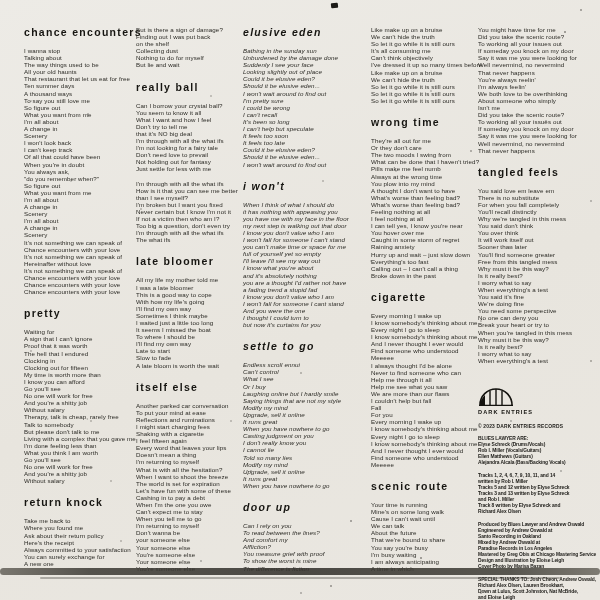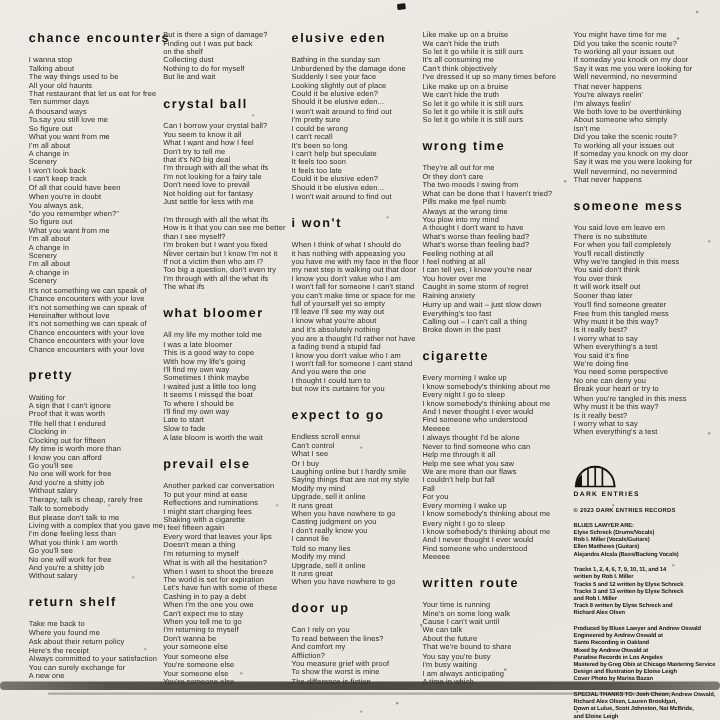--- a/index.html
+++ b/index.html
@@ -3,21 +3,21 @@
 <meta charset="utf-8">
 <style>
   html,body{margin:0;padding:0;background:#cfccc5;}
   .sheet{
     position:relative;width:600px;height:600px;overflow:hidden;
     background:linear-gradient(160deg,#edebe6 0%,#e8e5de 55%,#eae7e1 100%);
     font-family:"Liberation Sans","DejaVu Sans",sans-serif;
     color:#25241f;
   }
   .column{position:absolute;top:0;width:106px;padding-top:26px;}
-  .col-0{left:24px;} .col-1{left:136px;} .col-2{left:243px;} .col-3{left:352px;} .col-4{left:478px;}
+  .col-0{left:24px;} .col-1{left:136px;} .col-2{left:243px;font-style:italic;} .col-3{left:371px;} .col-4{left:478px;}
   .song-title{
     font-weight:bold;font-size:10.5px;line-height:13px;letter-spacing:1.3px;
     color:#161511;margin:12px 0 8px 0;white-space:nowrap;
   }
   .blocks > .song-title:first-child{margin-top:0;}
   .lyric-line{
     font-size:6.2px;line-height:7.1px;height:7.1px;white-space:nowrap;
     color:#2b2a25;letter-spacing:.1px;
   }
   .lyric-line.blank{visibility:hidden;}
@@ -112,74 +112,74 @@
         <div class="lyric-line">Therapy, talk is cheap, rarely free</div>
         <div class="lyric-line">Talk to somebody</div>
         <div class="lyric-line">But please don't talk to me</div>
         <div class="lyric-line">Living with a complex that you gave me</div>
         <div class="lyric-line">I'm done feeling less than</div>
         <div class="lyric-line">What you think I am worth</div>
         <div class="lyric-line">Go you'll see</div>
         <div class="lyric-line">No one will work for free</div>
         <div class="lyric-line">And you're a shitty job</div>
         <div class="lyric-line">Without salary</div>
-        <div class="song-title">return shelf</div>
+        <div class="song-title">return knock</div>
         <div class="lyric-line">Take me back to</div>
         <div class="lyric-line">Where you found me</div>
         <div class="lyric-line">Ask about their return policy</div>
         <div class="lyric-line">Here's the receipt</div>
         <div class="lyric-line">Always committed to your satisfaction</div>
         <div class="lyric-line">You can surely exchange for</div>
         <div class="lyric-line">A new one</div>
       </div>
     </div>
   <div class="column col-1">
       <div class="blocks">
         <div class="lyric-line">But is there a sign of damage?</div>
         <div class="lyric-line">Finding out I was put back</div>
         <div class="lyric-line">on the shelf</div>
         <div class="lyric-line">Collecting dust</div>
         <div class="lyric-line">Nothing to do for myself</div>
         <div class="lyric-line">But lie and wait</div>
-        <div class="song-title">crystal ball</div>
+        <div class="song-title">really ball</div>
         <div class="lyric-line">Can I borrow your crystal ball?</div>
         <div class="lyric-line">You seem to know it all</div>
         <div class="lyric-line">What I want and how I feel</div>
         <div class="lyric-line">Don't try to tell me</div>
         <div class="lyric-line">that it's NO big deal</div>
         <div class="lyric-line">I'm through with all the what ifs</div>
         <div class="lyric-line">I'm not looking for a fairy tale</div>
         <div class="lyric-line">Don't need love to prevail</div>
         <div class="lyric-line">Not holding out for fantasy</div>
         <div class="lyric-line">Just settle for less with me</div>
         <div class="lyric-line blank">&nbsp;</div>
         <div class="lyric-line">I'm through with all the what ifs</div>
         <div class="lyric-line">How is it that you can see me better</div>
         <div class="lyric-line">than I see myself?</div>
         <div class="lyric-line">I'm broken but I want you fixed</div>
         <div class="lyric-line">Never certain but I know I'm not it</div>
         <div class="lyric-line">If not a victim then who am I?</div>
         <div class="lyric-line">Too big a question, don't even try</div>
         <div class="lyric-line">I'm through with all the what ifs</div>
         <div class="lyric-line">The what ifs</div>
-        <div class="song-title">what bloomer</div>
+        <div class="song-title">late bloomer</div>
         <div class="lyric-line">All my life my mother told me</div>
         <div class="lyric-line">I was a late bloomer</div>
         <div class="lyric-line">This is a good way to cope</div>
         <div class="lyric-line">With how my life's going</div>
         <div class="lyric-line">I'll find my own way</div>
         <div class="lyric-line">Sometimes I think maybe</div>
         <div class="lyric-line">I waited just a little too long</div>
         <div class="lyric-line">It seems I missed the boat</div>
         <div class="lyric-line">To where I should be</div>
         <div class="lyric-line">I'll find my own way</div>
         <div class="lyric-line">Late to start</div>
         <div class="lyric-line">Slow to fade</div>
         <div class="lyric-line">A late bloom is worth the wait</div>
-        <div class="song-title">prevail else</div>
+        <div class="song-title">itself else</div>
         <div class="lyric-line">Another parked car conversation</div>
         <div class="lyric-line">To put your mind at ease</div>
         <div class="lyric-line">Reflections and ruminations</div>
         <div class="lyric-line">I might start charging fees</div>
         <div class="lyric-line">Shaking with a cigarette</div>
         <div class="lyric-line">I feel fifteen again</div>
         <div class="lyric-line">Every word that leaves your lips</div>
         <div class="lyric-line">Doesn't mean a thing</div>
         <div class="lyric-line">I'm returning to myself</div>
         <div class="lyric-line">What is with all the hesitation?</div>
@@ -231,21 +231,21 @@
         <div class="lyric-line">I'll leave I'll see my way out</div>
         <div class="lyric-line">I know what you're about</div>
         <div class="lyric-line">and it's absolutely nothing</div>
         <div class="lyric-line">you are a thought I'd rather not have</div>
         <div class="lyric-line">a fading trend a stupid fad</div>
         <div class="lyric-line">I know you don't value who I am</div>
         <div class="lyric-line">I won't fall for someone I cant stand</div>
         <div class="lyric-line">And you were the one</div>
         <div class="lyric-line">I thought I could turn to</div>
         <div class="lyric-line">but now it's curtains for you</div>
-        <div class="song-title">expect to go</div>
+        <div class="song-title">settle to go</div>
         <div class="lyric-line">Endless scroll ennui</div>
         <div class="lyric-line">Can't control</div>
         <div class="lyric-line">What I see</div>
         <div class="lyric-line">Or I buy</div>
         <div class="lyric-line">Laughing online but I hardly smile</div>
         <div class="lyric-line">Saying things that are not my style</div>
         <div class="lyric-line">Modify my mind</div>
         <div class="lyric-line">Upgrade, sell it online</div>
         <div class="lyric-line">It runs great</div>
         <div class="lyric-line">When you have nowhere to go</div>
@@ -317,21 +317,21 @@
         <div class="lyric-line">I couldn't help but fall</div>
         <div class="lyric-line">Fall</div>
         <div class="lyric-line">For you</div>
         <div class="lyric-line">Every morning I wake up</div>
         <div class="lyric-line">I know somebody's thinking about me</div>
         <div class="lyric-line">Every night I go to sleep</div>
         <div class="lyric-line">I know somebody's thinking about me</div>
         <div class="lyric-line">And I never thought I ever would</div>
         <div class="lyric-line">Find someone who understood</div>
         <div class="lyric-line">Meeeee</div>
-        <div class="song-title">written route</div>
+        <div class="song-title">scenic route</div>
         <div class="lyric-line">Your time is running</div>
         <div class="lyric-line">Mine's on some long walk</div>
         <div class="lyric-line">Cause I can't wait until</div>
         <div class="lyric-line">We can talk</div>
         <div class="lyric-line">About the future</div>
         <div class="lyric-line">That we're bound to share</div>
         <div class="lyric-line">You say you're busy</div>
         <div class="lyric-line">I'm busy waiting</div>
         <div class="lyric-line">I am always anticipating</div>
         <div class="lyric-line">A time in which</div>
@@ -350,21 +350,21 @@
         <div class="lyric-line">I'm always feelin'</div>
         <div class="lyric-line">We both love to be overthinking</div>
         <div class="lyric-line">About someone who simply</div>
         <div class="lyric-line">Isn't me</div>
         <div class="lyric-line">Did you take the scenic route?</div>
         <div class="lyric-line">To working all your issues out</div>
         <div class="lyric-line">If someday you knock on my door</div>
         <div class="lyric-line">Say it was me you were looking for</div>
         <div class="lyric-line">Well nevermind, no nevermind</div>
         <div class="lyric-line">That never happens</div>
-        <div class="song-title">someone mess</div>
+        <div class="song-title">tangled feels</div>
         <div class="lyric-line">You said love em leave em</div>
         <div class="lyric-line">There is no substitute</div>
         <div class="lyric-line">For when you fall completely</div>
         <div class="lyric-line">You'll recall distinctly</div>
         <div class="lyric-line">Why we're tangled in this mess</div>
         <div class="lyric-line">You said don't think</div>
         <div class="lyric-line">You over think</div>
         <div class="lyric-line">It will work itself out</div>
         <div class="lyric-line">Sooner than later</div>
         <div class="lyric-line">You'll find someone greater</div>

